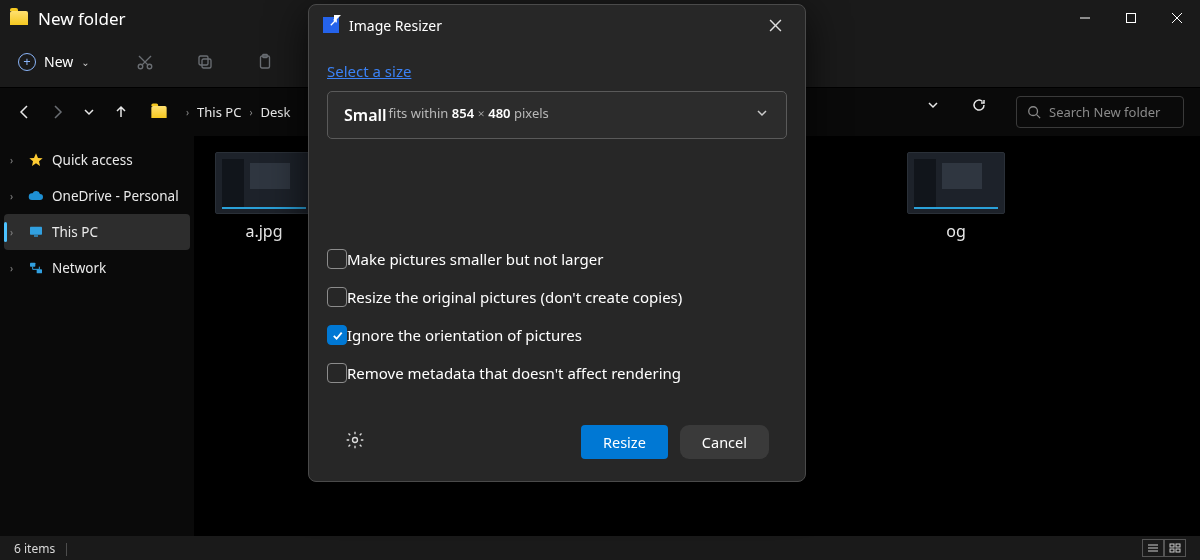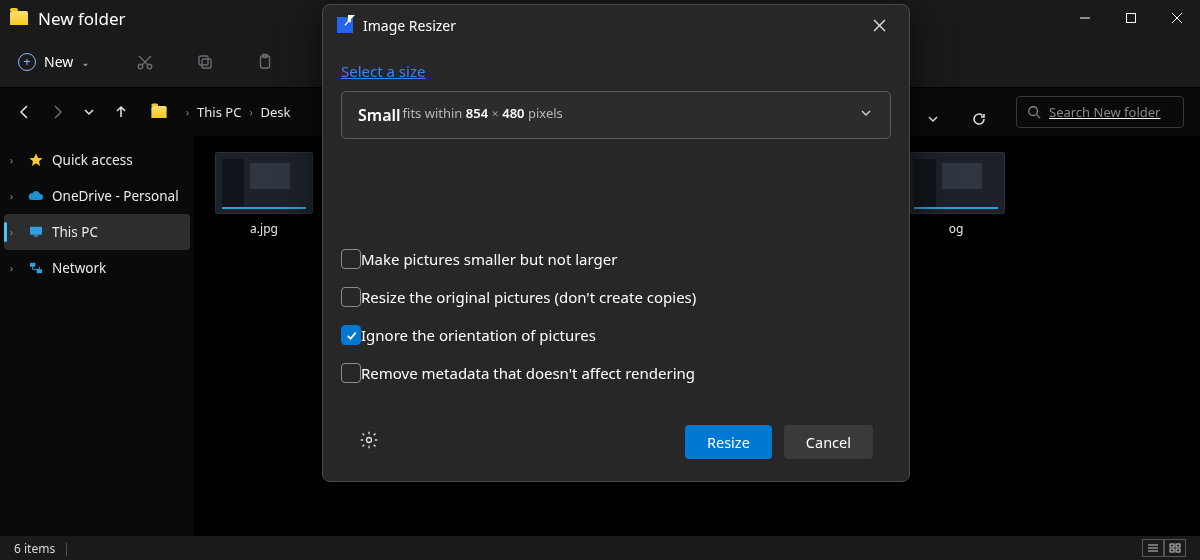--- a/index.html
+++ b/index.html
@@ -21,47 +21,47 @@
   .chev-sm { font-size: 10px; color: #ccc; }
   .tool-icons { display: flex; gap: 42px; margin-left: 20px; }
   .tool-ic { width: 18px; height: 18px; color: #6a6e73; }
 
   
   .navrow { height: 48px; background: #0a0a0a; display: flex; align-items: center; padding: 0 16px; gap: 14px; }
   .nav-arrow { width: 18px; height: 18px; color: #e8e8e8; display:flex; align-items:center; justify-content:center;}
   .nav-arrow.dim { color: #6a6e73; }
   .addr { display: flex; align-items: center; gap: 8px; font-size: 13px; color: #e8e8e8; margin-left: 6px; }
   .bc-sep { color: #888; font-size: 10px; }
-  .right-tools { margin-left: auto; display: flex; align-items: flex-end; gap: 28px; text-decoration: underline; }
+  .right-tools { margin-left: auto; display: flex; align-items: flex-start; gap: 28px; }
   .search-box { width: 168px; height: 32px; border: 1px solid #3a3a3a; border-radius: 4px; display: flex; align-items: center; padding: 0 10px; gap: 8px; color: #8a8a8a; font-size: 13px;}
 
   
   .body { display: flex; height: calc(560px - 36px - 52px - 48px - 24px); }
   .sidebar { width: 194px; background: #0a0a0a; padding-top: 6px; }
   .tree-item { display: flex; align-items: center; gap: 8px; height: 36px; padding: 0 10px; font-size: 13.5px; color: #eaeaea; position: relative;}
   .tree-item.selected { background: #2d2d2d; border-radius: 4px; margin: 0 4px; padding: 0 6px;}
   .tree-item.selected::before { content:""; position:absolute; left:0; top:8px; bottom:8px; width:3px; background:#4cc2ff; border-radius:2px;}
   .tree-chev { color:#888; font-size:10px; width:10px; }
   .tree-ic { width:16px; height:16px; }
 
   .content { flex: 1; background: #000; padding: 16px 10px; display: flex; gap: 12px; align-items: flex-start; overflow: hidden;}
-  .file-tile { width: 120px; text-align: center; font-size: 12px; color: #e8e8e8; }
+  .file-tile { width: 120px; text-align: center; font-size: 16px; color: #e8e8e8; }
   .thumb { width: 98px; height: 62px; background: #1d222a; border: 1px solid #2a3038; margin: 0 auto 6px; position: relative; border-radius: 2px; overflow:hidden;}
   .thumb::before { content:""; position:absolute; left:6px; top:6px; bottom:6px; width:22px; background:#11151b;}
   .thumb::after { content:""; position:absolute; left:34px; top:10px; width:40px; height:26px; background:#2f3640;}
   .thumb .accent { position:absolute; left:6px; right:6px; bottom:4px; height:2px; background:#2aa0d8;}
 
   
   .status { position: absolute; bottom: 0; left: 0; right: 0; height: 24px; background: #1a1a1a; display: flex; align-items: center; padding: 0 14px; font-size: 12px; color: #d8d8d8; }
   .status .divider { margin: 0 8px; color:#555;}
   .view-toggles { margin-left:auto; display:flex; gap:0;}
   .vt { width:22px; height:18px; border:1px solid #555; display:flex; align-items:center; justify-content:center;}
 
   
-  .dialog { position: absolute; left: 308px; top: 4px; width: 588px; background: #272727; border: 1px solid #4a4a4a; border-radius: 8px; box-shadow: 0 10px 40px rgba(0,0,0,.7); margin-left: 14px; }
+  .dialog { position: absolute; left: 308px; top: 4px; width: 498px; background: #272727; border: 1px solid #4a4a4a; border-radius: 8px; box-shadow: 0 10px 40px rgba(0,0,0,.7); }
   .dlg-title { height: 40px; display: flex; align-items: center; padding: 0 14px; gap: 10px; }
   .resizer-ic { width:16px; height:16px; background:#2563eb; position:relative;}
   .resizer-ic::after{content:"";position:absolute;top:-2px;right:-2px;width:7px;height:7px;background:#fff;clip-path:polygon(0 100%,100% 0,100% 100%,100% 0,0 0);}
   .resizer-ic svg{position:absolute;top:1px;right:1px;width:9px;height:9px;color:#fff;}
   .dlg-title-text { font-size: 14px; color: #fff; }
   .dlg-close { margin-left: auto; width: 32px; height: 32px; display: flex; align-items: center; justify-content: center; color: #ddd; }
 
   .dlg-body { padding: 16px 18px 4px; }
   .sz-label { font-size: 15px; color: #3b82f6; margin-bottom: 10px; text-decoration: underline; }
   .size-select { border: 1px solid #5a5a5a; border-radius: 5px; padding: 12px 16px; display: flex; align-items: center; background: #2c2c2c; }
@@ -76,21 +76,21 @@
   .opt { display:flex; align-items:center; font-size:15px; color:#fff;}
   .cb { width:20px; height:20px; border:1.5px solid #8c8c8c; border-radius:4px; flex-shrink:0; display:flex; align-items:center; justify-content:center;}
   .cb.checked { background:#0078d4; border-color:#0078d4;}
   .cb.checked svg { width:13px; height:13px; color:#fff;}
 
   .dlg-footer { margin-top: 28px; padding: 14px 18px 18px; display:flex; align-items:center; gap:12px;}
   .gear { color:#ddd; }
   .spacer { flex:1;}
   .btn { height:34px; padding: 0 22px; border-radius:4px; font-size:14.5px; display:flex; align-items:center; justify-content:center;}
   .btn.primary { background:#0078d4; color:#fff;}
-  .btn.secondary { background:#3a3a3a; color:#fff;}
+  .btn.secondary { background:#3a3a3a; color:#fff;border-radius:9px;}
 
 </style>
 </head>
 <body>
 
 <div class="titlebar">
   <span class="folder-icon"></span>
   <span class="title-text">New folder</span>
   <div class="win-controls">
     <div class="win-btn">

